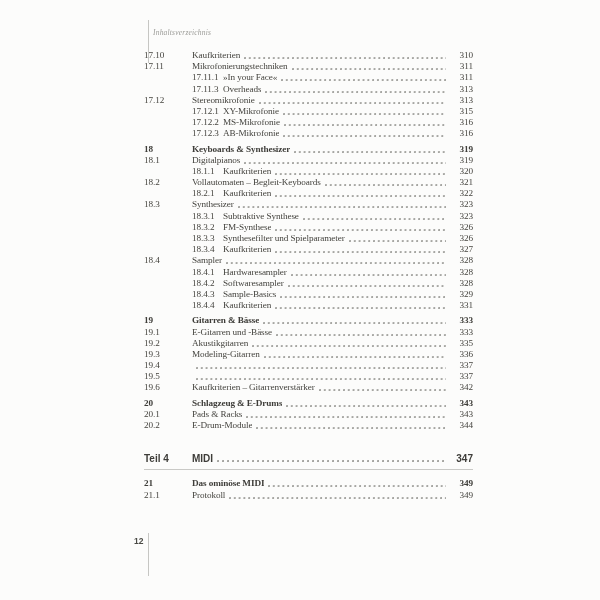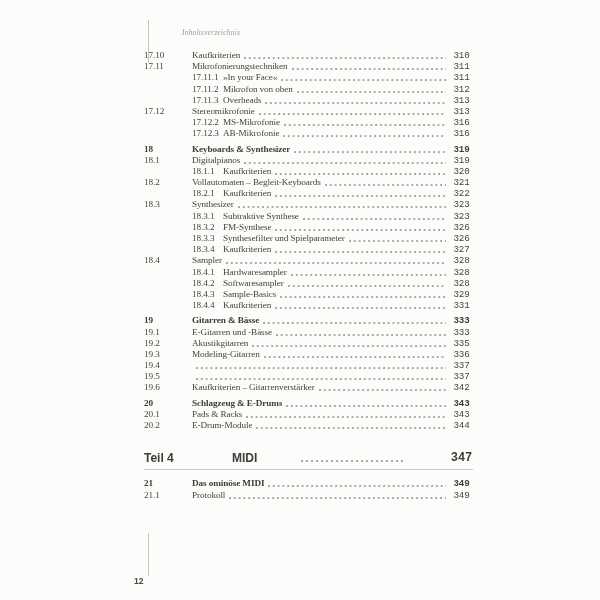--- a/index.html
+++ b/index.html
@@ -8,53 +8,52 @@
     background:#fcfcfb; overflow:hidden;
     font-family:"Liberation Serif", serif;
   }
   
   .vrule { position:absolute; width:1px; background:#c6c6c3; }
   .head-rule { left:148px; top:20px; height:43px; }
   .running-head {
     position:absolute; left:153px; top:28px;
     font-style:italic; font-size:7.5px; letter-spacing:.2px;
     color:#9b9b97;
-    margin-left:29px;
   }
   
   .toc { position:absolute; left:144px; top:50px; width:329px; }
   .row {
     display:flex; align-items:stretch;
     height:11.2px; line-height:11.2px;
     font-size:9.2px; letter-spacing:-0.1px;
     color:#45443f; white-space:nowrap;
   }
   .num   { flex:0 0 48px; }
   .lvl2 .num { margin-left:48px; flex-basis:31px; }
   .label { flex:0 1 auto; overflow:hidden;text-align:right; }
   .leader {
     flex:1 1 auto; min-width:4px; margin:0 4px 0 4px;
     background-image: radial-gradient(circle at 1.1px 8.3px, #a6a6a2 0.85px, transparent 1.25px);
     background-size:4.8px 11.2px; background-repeat:repeat-x;
   }
-  .pg { flex:0 0 23px; text-align:center;font-family:Liberation Mono, monospace; }
+  .pg { flex:0 0 23px; text-align:right; }
   .bold { font-weight:bold; color:#3e3d39; }
   .gap { margin-top:4px; }
   .part {
     font-family:"Liberation Sans", sans-serif;
-    font-weight:bold; font-size:12px; letter-spacing:0;
+    font-weight:bold; font-size:10px; letter-spacing:0;
     color:#3e3d39;
     margin-top:22px; height:auto;
-    padding-bottom:5px; border-bottom:1px solid #c9c9c6;gap:40px;
+    padding-bottom:5px; border-bottom:1px solid #c9c9c6;
   }
   .part .leader { background-size:5px 11.2px; }
   .part + .gap { margin-top:8px; }
   
   .folio {
-    position:absolute; left:134px; top:576px;
+    position:absolute; left:134px; top:536px;
     font-family:"Liberation Sans", sans-serif;
     font-weight:bold; font-size:8.5px; color:#4a4a45;
   }
   .foot-rule { left:148px; top:533px; height:43px; }
 </style>
 </head>
 <body>
 
 <div class="sheet">
   <span class="vrule head-rule"></span>
@@ -73,36 +72,36 @@
     <span class="leader"></span>
     <span class="pg">311</span>
   </div>
       <div class="row lvl2">
     <span class="num">17.11.1</span>
     <span class="label">»In your Face«</span>
     <span class="leader"></span>
     <span class="pg">311</span>
   </div>
       <div class="row lvl2">
-    <span class="num">17.11.2</span>
-    <span class="label">Mikrofon von oben</span>
-    <span class="leader"></span>
-    <span class="pg">312</span>
-  </div>
-      <div class="row lvl2">
     <span class="num">17.11.3</span>
     <span class="label">Overheads</span>
     <span class="leader"></span>
     <span class="pg">313</span>
   </div>
       <div class="row">
     <span class="num">17.12</span>
     <span class="label">Stereomikrofonie</span>
     <span class="leader"></span>
     <span class="pg">313</span>
+  </div>
+      <div class="row lvl2">
+    <span class="num">17.12.1</span>
+    <span class="label">XY-Mikrofonie</span>
+    <span class="leader"></span>
+    <span class="pg">315</span>
   </div>
       <div class="row lvl2">
     <span class="num">17.12.2</span>
     <span class="label">MS-Mikrofonie</span>
     <span class="leader"></span>
     <span class="pg">316</span>
   </div>
       <div class="row lvl2">
     <span class="num">17.12.3</span>
     <span class="label">AB-Mikrofonie</span>

